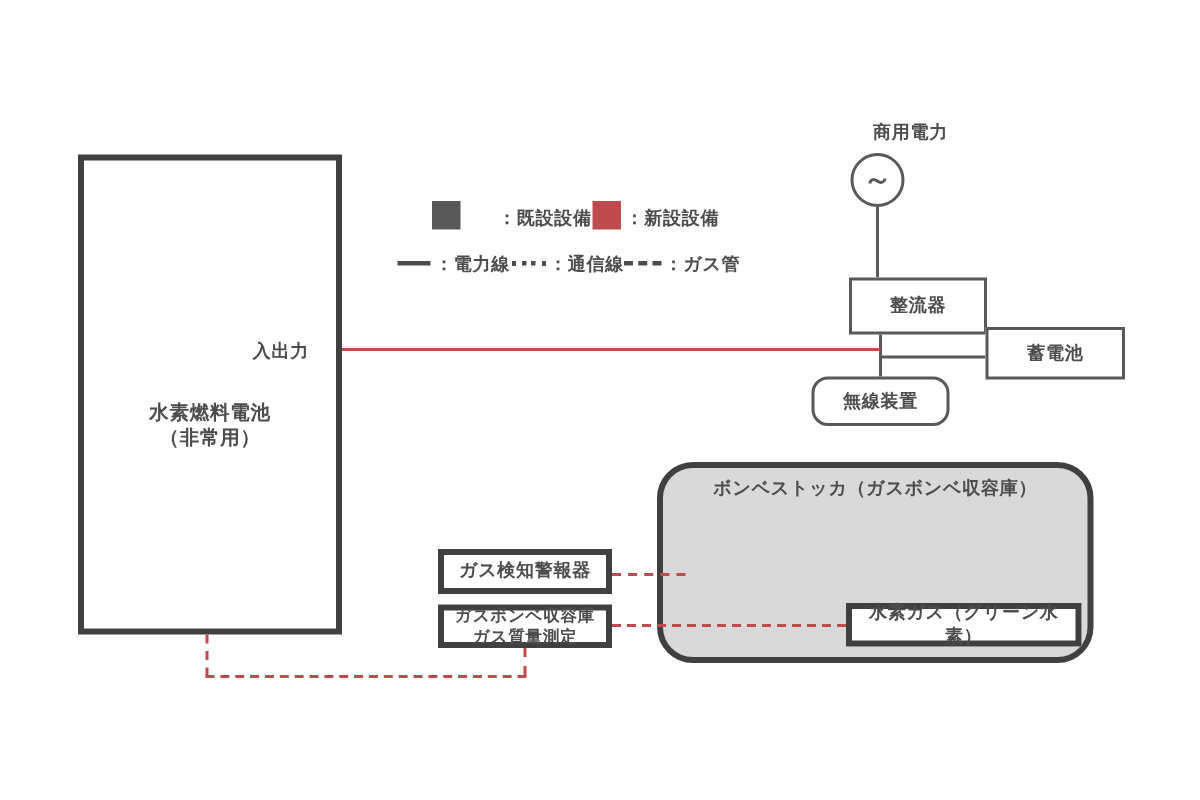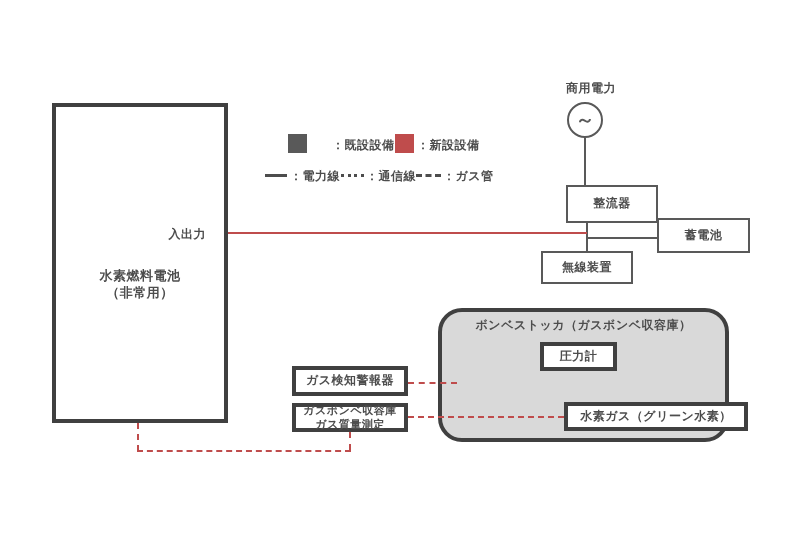--- a/index.html
+++ b/index.html
@@ -46,47 +46,44 @@
   <div class="swatch" style="left:395px;top:134px;background:#bf4c4c;"></div>
   <div class="lbl" style="left:417px;top:137px;">：新設設備</div>
 
   <div class="line" style="left:265px;top:174px;width:22px;border-top:3px solid #4d4d4d;"></div>
   <div class="lbl" style="left:290px;top:168px;">：電力線</div>
   <div class="line" style="left:341px;top:174px;width:23px;border-top:3px dotted #4d4d4d;"></div>
   <div class="lbl" style="left:366px;top:168px;">：通信線</div>
   <div class="line" style="left:416px;top:174px;width:25px;border-top:3px dashed #4d4d4d;"></div>
   <div class="lbl" style="left:443px;top:168px;">：ガス管</div>
 
-  <div class="lbl" style="left:555px;top:80px;width:72px;text-align:center;">商用電力</div>
+  <div class="lbl" style="left:571px;top:80px;width:72px;text-align:center;">商用電力</div>
   <div class="ac-circle">
     <span>～</span>
   </div>
   <div class="line solid-gray" style="left:584px;top:138px;width:2px;height:47px;"></div>
 
   <div class="box gray-box" style="left:541px;top:185px;width:92px;height:38px;margin-left:25px;">
     <span>整流器</span>
   </div>
   <div class="line solid-gray" style="left:586px;top:223px;width:2px;height:28px;"></div>
   <div class="line solid-gray" style="left:587px;top:237px;width:70px;height:2px;"></div>
   <div class="box gray-box" style="left:657px;top:218px;width:93px;height:35px;">
     <span>蓄電池</span>
   </div>
-  <div class="box gray-box" style="left:541px;top:251px;width:92px;height:33px;">
+  <div class="box gray-box" style="left:541px;top:251px;width:92px;height:33px;border-radius:11px;">
     <span>無線装置</span>
   </div>
 
   <div class="line solid-red" style="left:228px;top:232px;width:359px;height:2px;"></div>
 
   <div class="box red-box" style="left:438px;top:308px;width:291px;height:134px;background:#d9d9d9;justify-content:flex-start;border-radius:24px;">
     <div style="margin-top:6px;width:100%;text-align:center;">ボンベストッカ（ガスボンベ収容庫）</div>
   </div>
-  <div class="box red-box" style="left:540px;top:342px;width:77px;height:29px;">
-    <span>圧力計</span>
-  </div>
-  <div class="box red-box" style="left:564px;top:402px;width:184px;height:29px;text-align:right;">
+  <div class="box red-box" style="left:564px;top:402px;width:157px;height:29px;">
     <span>水素ガス（グリーン水素）</span>
   </div>
 
   <div class="box red-box" style="left:292px;top:366px;width:116px;height:30px;">
     <span>ガス検知警報器</span>
   </div>
   <div class="box red-box" style="left:292px;top:403px;width:116px;height:29px;font-size:11px;line-height:1.25;">
     <span>ガスボンベ収容庫</span>
     <span>ガス質量測定</span>
   </div>

